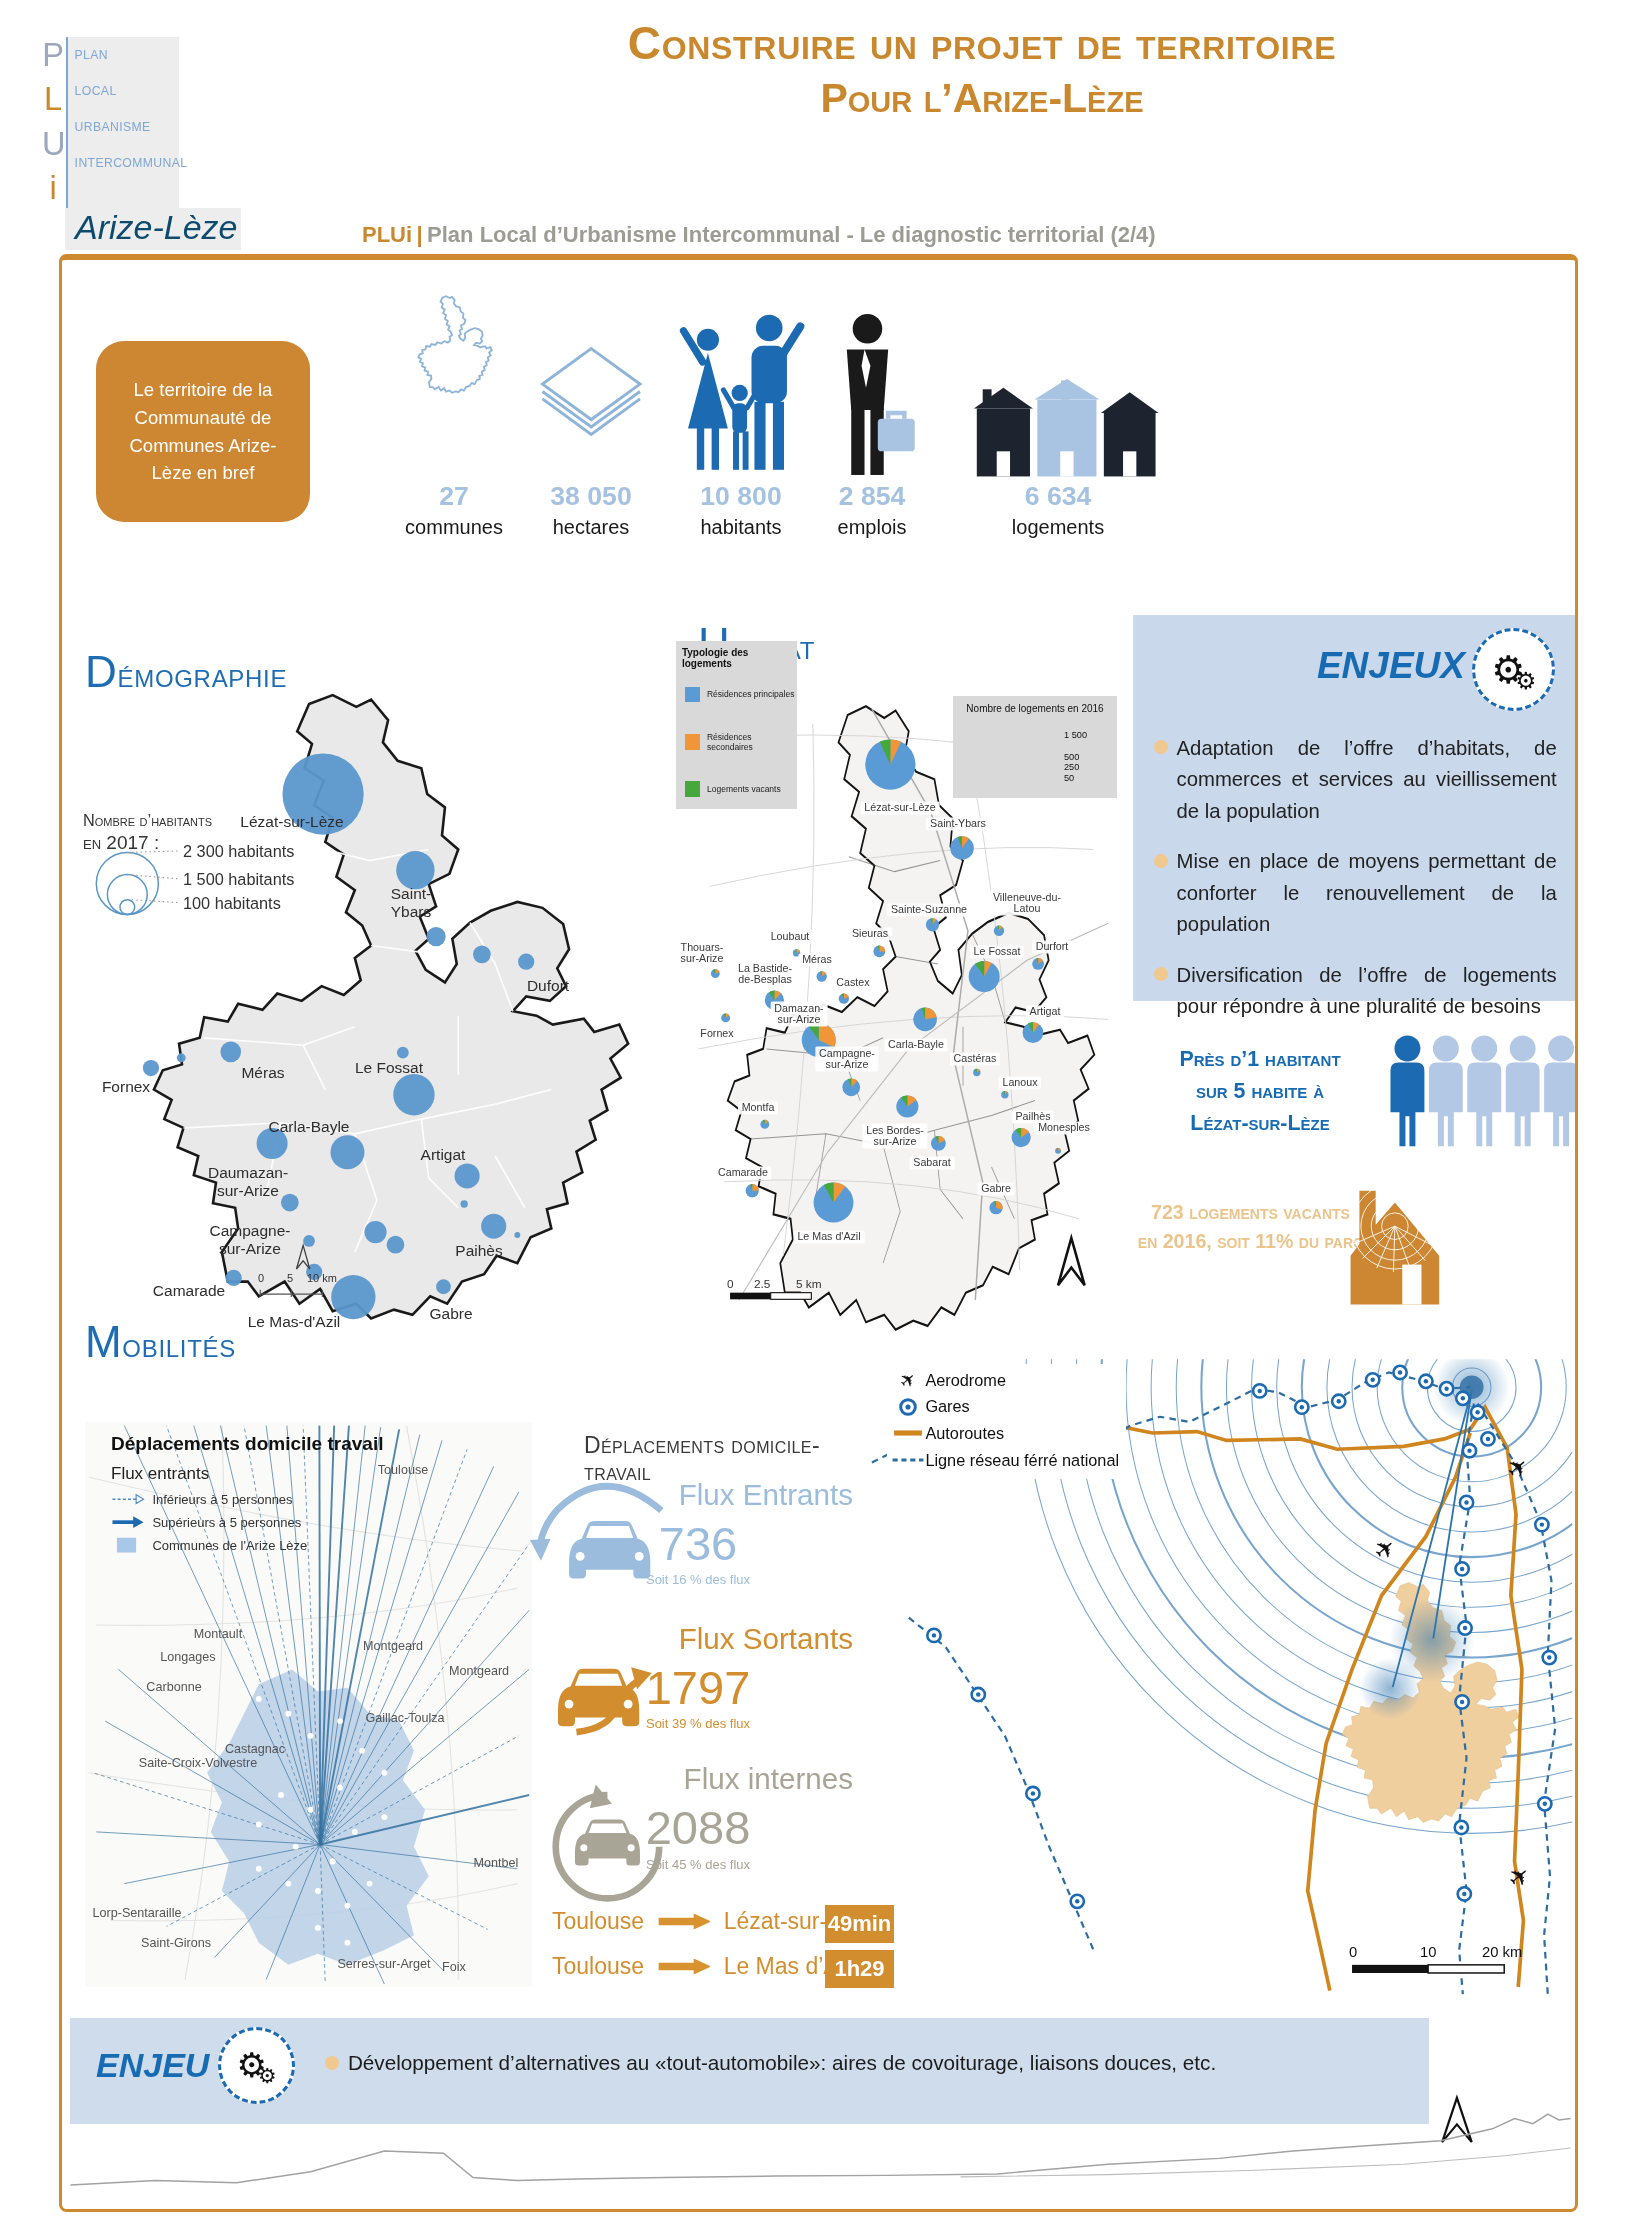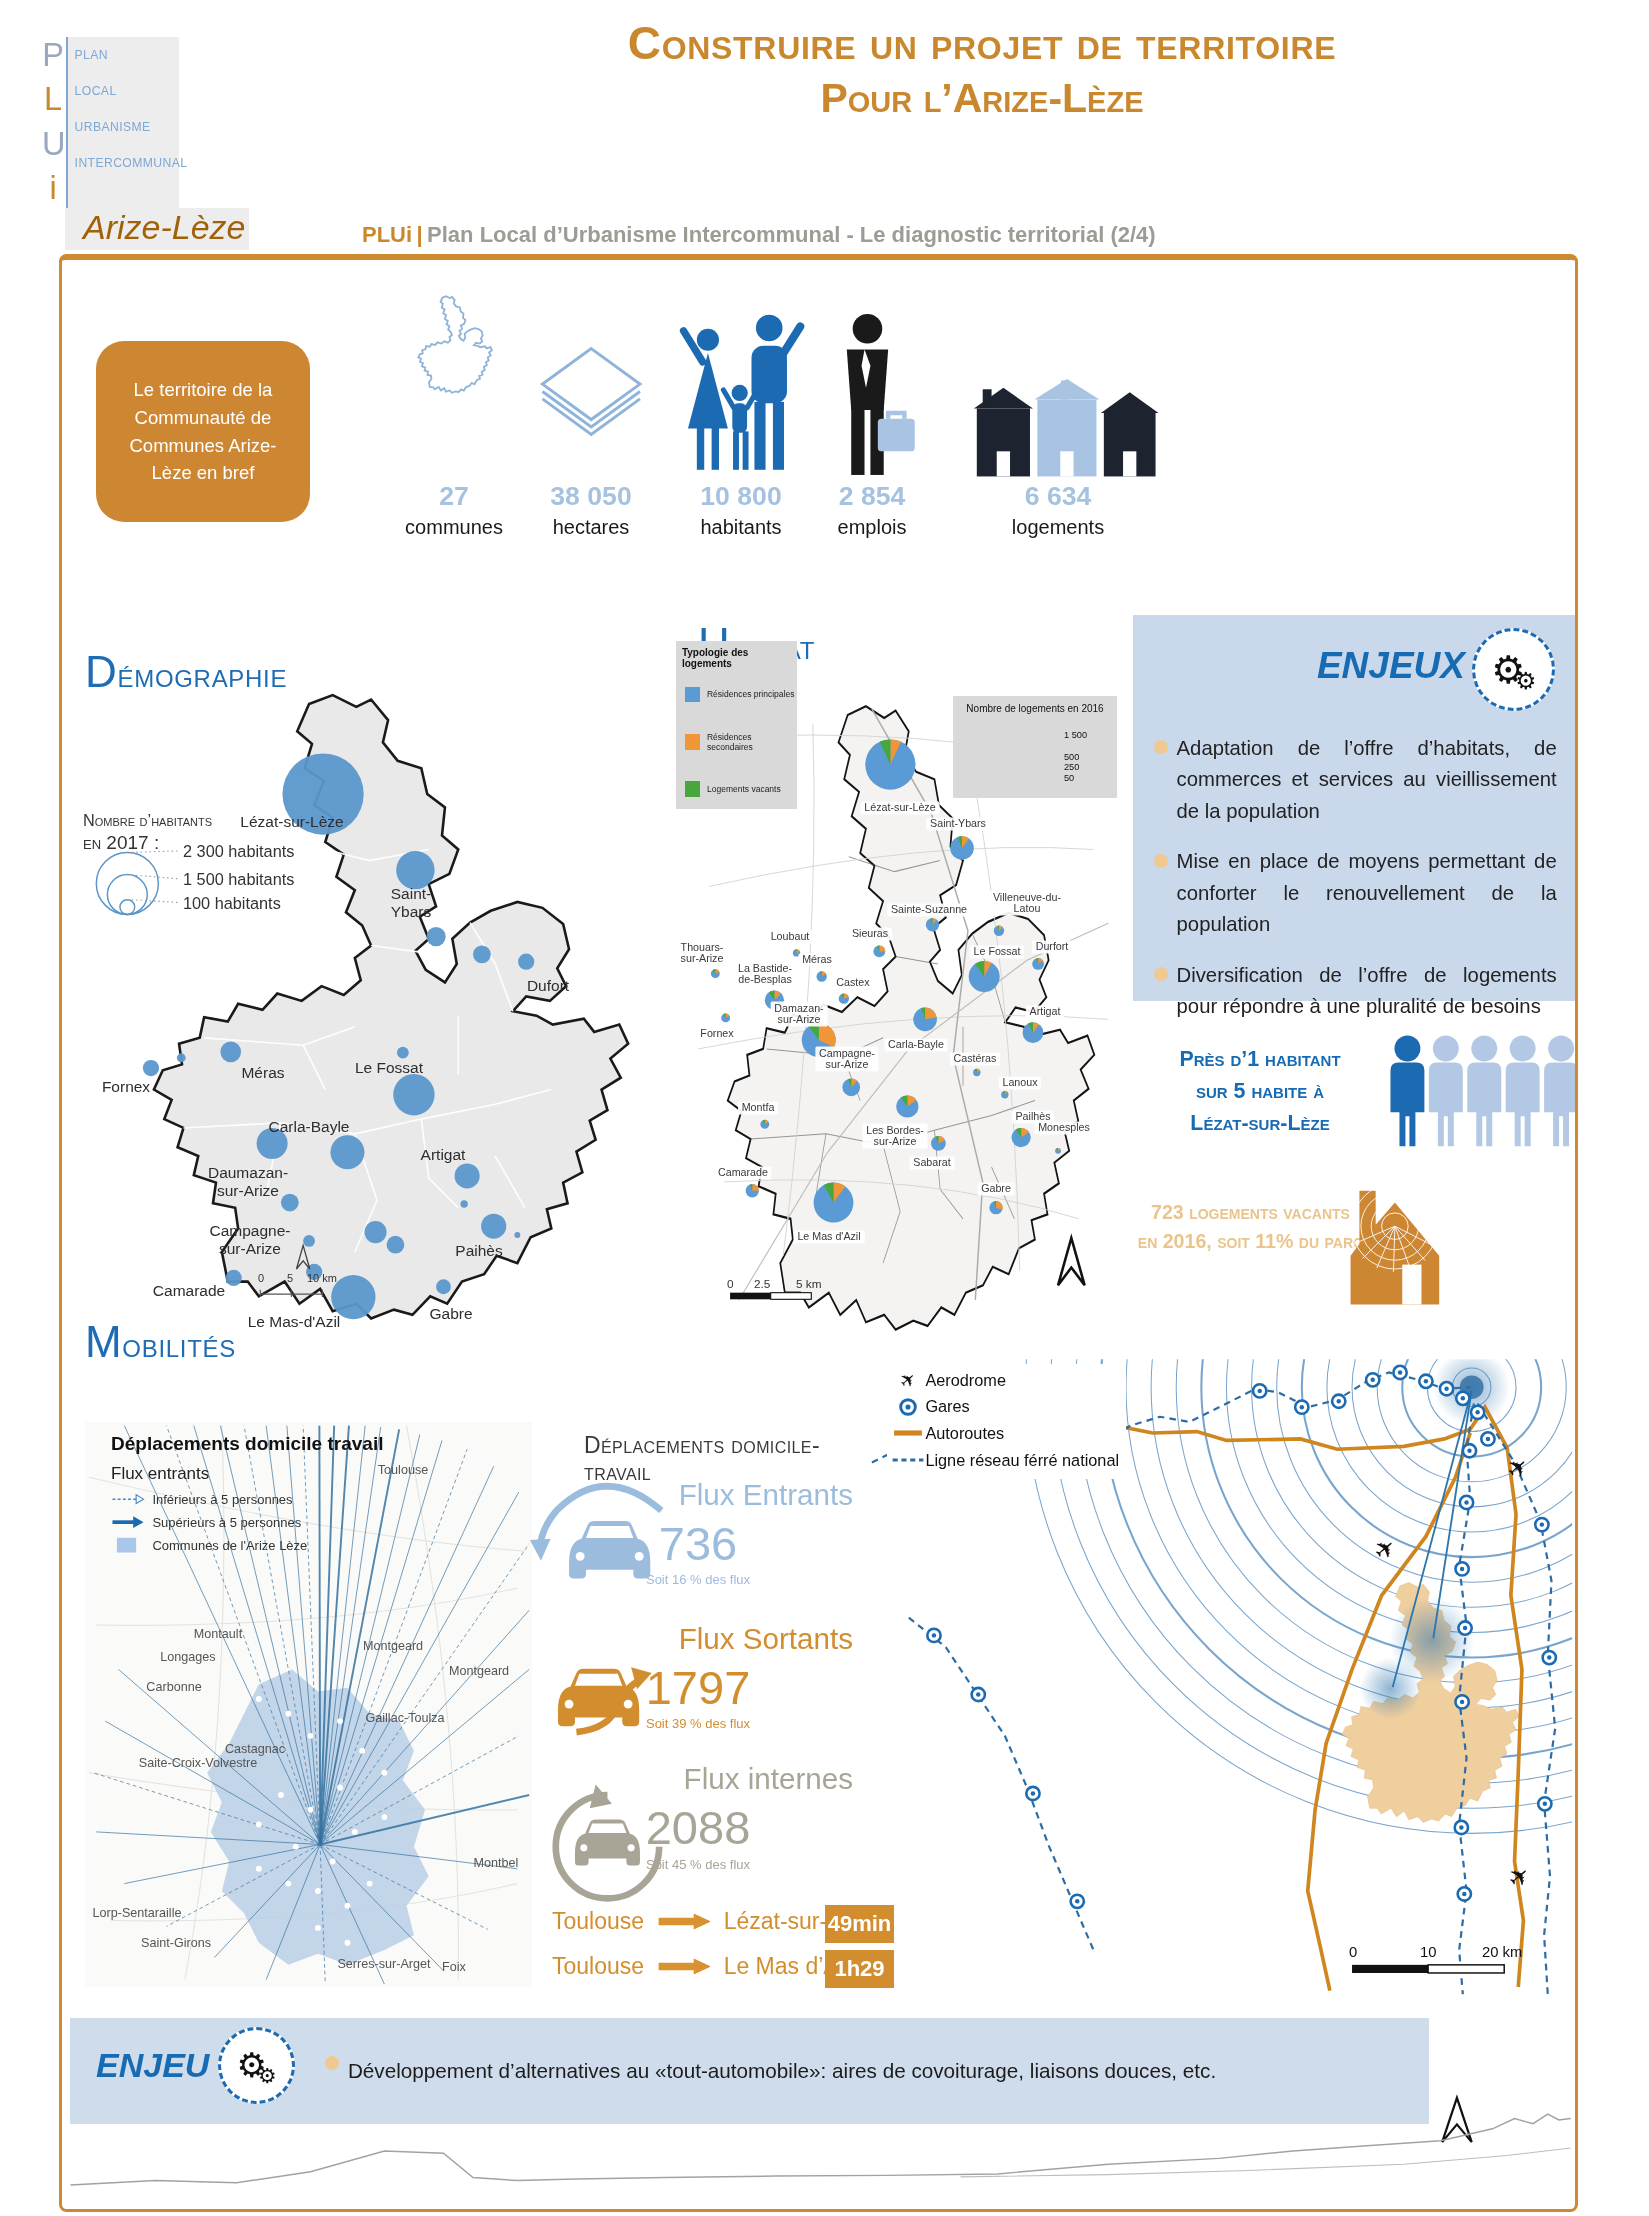--- a/index.html
+++ b/index.html
@@ -4,21 +4,21 @@
 <style>
   html,body{margin:0;padding:0;background:#fff;}
   .page{position:relative;width:1650px;height:2216px;background:#fff;overflow:hidden;
         font-family:"Liberation Sans",sans-serif;color:#1a1a1a;}
   .abs{position:absolute;}
   .sc{font-variant:small-caps;}
   
   .logo-letter{position:absolute;left:42px;width:22px;font-size:32.5px;font-weight:400;text-align:center;}
   .logo-panel{position:absolute;left:66px;top:37px;width:111px;height:177px;background:#ededed;border-left:2.2px solid #7fa7d4;}
   .logo-word{font-size:12.2px;color:#7fa7d4;letter-spacing:0.4px;padding-left:6.6px;line-height:36px;white-space:nowrap;}
-  .arize{position:absolute;left:65px;top:208px;font-size:34px;font-style:italic;color:#a16207;background:#ededed;padding:0 3px 3px 18px;}
+  .arize{position:absolute;left:65px;top:208px;font-size:34px;font-style:italic;color:#0c4a6e;background:#ededed;padding:0 3px 3px 10px;}
   .main-title{position:absolute;left:369px;top:16.3px;width:1226px;text-align:center;color:#c9882e;font-weight:bold;}
   .mt1{font-size:46px;letter-spacing:0.7px;}
   .mt2{font-size:41px;margin-top:4.4px;}
   .subtitle{position:absolute;left:362px;top:222px;font-size:22px;font-weight:bold;white-space:nowrap;}
   .sub-plui{color:#c9882e;} .sub-sep{color:#c9882e;padding:0 4.4px;} .sub-rest{color:#9c9c94;}
   .frame{position:absolute;left:59px;top:254px;width:1513px;height:1949px;border:3.7px solid #cd8a2f;border-top-width:6.6px;border-radius:7.4px;pointer-events:none;z-index:40;}
   
   .bref-box{position:absolute;left:96px;top:341px;width:214px;height:181px;background:#cd8732;border-radius:28px;
             color:#fff;font-size:18.5px;display:flex;align-items:center;justify-content:center;text-align:center;padding:7.4px 16.3px;box-sizing:border-box;line-height:1.5;}
   .stat{position:absolute;top:290px;width:170px;text-align:center;}
@@ -72,21 +72,21 @@
   .rm-legend{position:absolute;left:887px;top:1364px;background:#fff;padding:3px 7.4px 5.9px 4.4px;z-index:6;}
   .rm-row{display:flex;align-items:center;height:26.6px;}
   .rm-lab{font-size:16.3px;color:#111;}
   .scale-lab{position:absolute;font-size:14.8px;color:#111;z-index:6;}
   .scale-lab-sm{position:absolute;font-size:11px;color:#333;z-index:6;}
   
   .enjeu-box{position:absolute;left:70px;top:2018px;width:1359px;height:106px;background:#cfdceb;z-index:5;}
   .enjeu-title{position:absolute;left:26px;top:28px;font-size:34px;font-weight:800;font-style:italic;color:#176bb3;}
   .enjeu-line{position:absolute;left:255px;top:32.5px;display:flex;align-items:flex-start;}
   .enjeu-dot{flex:0 0 auto;width:14px;height:14px;border-radius:50%;background:#efc98f;margin:5.9px 8.9px 0 0;}
-  .enjeu-text{font-size:20.7px;color:#1c1c1c;margin-top:8px;}
+  .enjeu-text{font-size:20.7px;color:#1c1c1c;}
   svg text{font-family:"Liberation Sans",sans-serif;}
 </style>
 </head>
 <body>
 
 <div class="page">
 
   <div>
     <div class="logo-letter" style="top:37px;color:#9aa7bd;">P</div>
     <div class="logo-letter" style="top:81px;color:#c9882e;">L</div>

